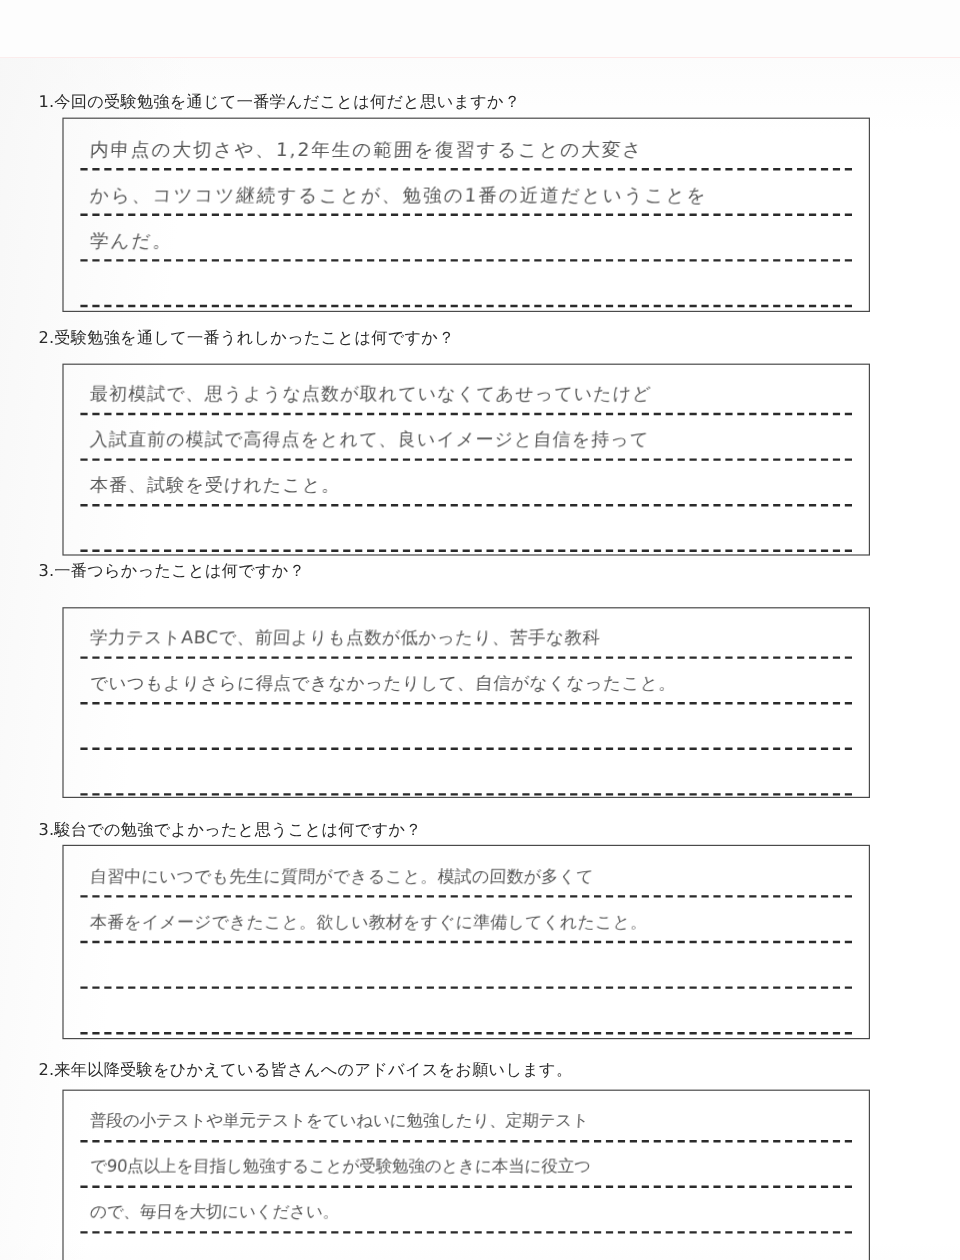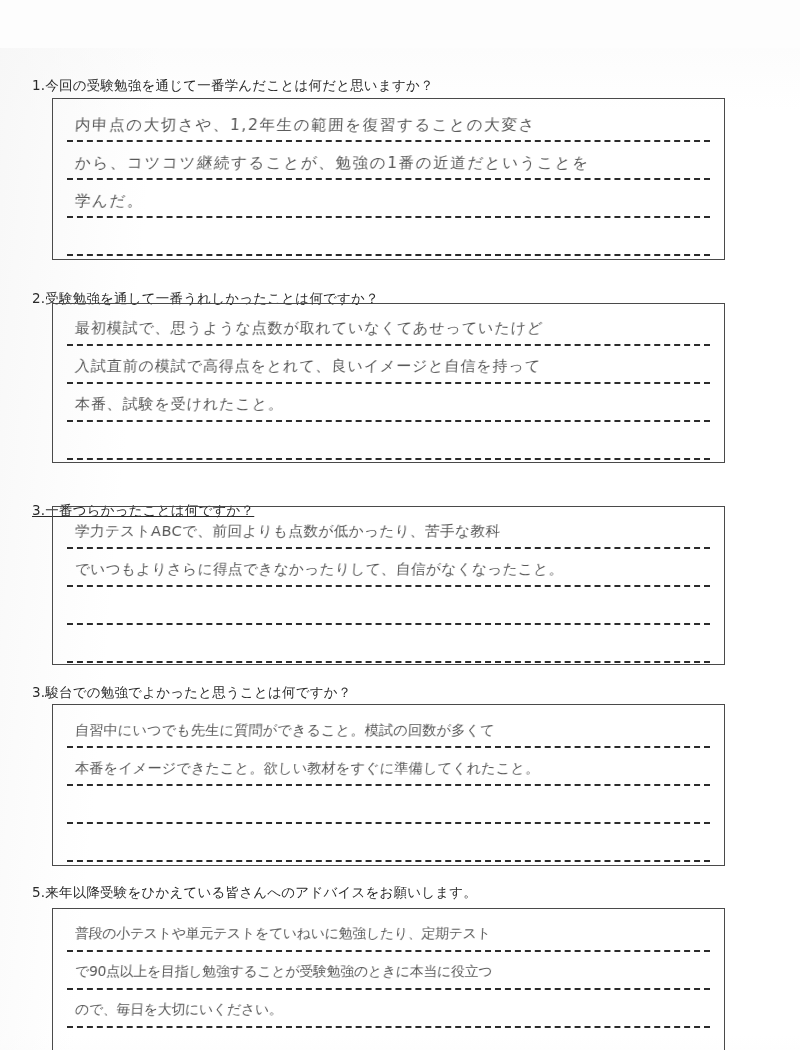--- a/index.html
+++ b/index.html
@@ -110,37 +110,37 @@
         <div class="rule" style="top:155px;"></div>
       </div>
       <div class="hw" style="top:16px;">内申点の大切さや、1,2年生の範囲を復習することの大変さ</div>
       <div class="hw" style="top:54px;">から、コツコツ継続することが、勉強の1番の近道だということを</div>
       <div class="hw" style="top:92px;">学んだ。</div>
       <div class="hw" style="top:130px;"></div>
     </div>
   </div>
 
   <div class="qblock">
-    <div class="qlabel" style="top:244px;">2.受験勉強を通して一番うれしかったことは何ですか？</div>
+    <div class="qlabel" style="top:228px;">2.受験勉強を通して一番うれしかったことは何ですか？</div>
     <div class="answer-box" style="top:255px; height:160px;">
       <div class="lines">
         <div class="rule" style="top:40px;"></div>
         <div class="rule" style="top:78px;"></div>
         <div class="rule" style="top:116px;"></div>
         <div class="rule" style="top:154px;"></div>
       </div>
       <div class="hw w2" style="top:15px;">最初模試で、思うような点数が取れていなくてあせっていたけど</div>
       <div class="hw w2" style="top:53px;">入試直前の模試で高得点をとれて、良いイメージと自信を持って</div>
       <div class="hw w2" style="top:91px;">本番、試験を受けれたこと。</div>
       <div class="hw w2" style="top:129px;"></div>
     </div>
   </div>
 
   <div class="qblock">
-    <div class="qlabel" style="top:456px;text-decoration:underline;">3.一番つらかったことは何ですか？</div>
+    <div class="qlabel" style="top:422px;">3.一番つらかったことは何ですか？</div>
     <div class="answer-box" style="top:458px; height:159px;">
       <div class="lines">
         <div class="rule" style="top:40px;"></div>
         <div class="rule" style="top:78px;"></div>
         <div class="rule" style="top:116px;"></div>
         <div class="rule" style="top:154px;"></div>
       </div>
       <div class="hw w3" style="top:15px;">学力テストABCで、前回よりも点数が低かったり、苦手な教科</div>
       <div class="hw w3" style="top:53px;">でいつもよりさらに得点できなかったりして、自信がなくなったこと。</div>
       <div class="hw w3" style="top:91px;"></div>
@@ -158,21 +158,21 @@
         <div class="rule" style="top:155px;"></div>
       </div>
       <div class="hw w4" style="top:16px;">自習中にいつでも先生に質問ができること。模試の回数が多くて</div>
       <div class="hw w4" style="top:54px;">本番をイメージできたこと。欲しい教材をすぐに準備してくれたこと。</div>
       <div class="hw w4" style="top:92px;"></div>
       <div class="hw w4" style="top:130px;"></div>
     </div>
   </div>
 
   <div class="qblock">
-    <div class="qlabel" style="top:838px;">5.来年以降受験をひかえている皆さんへのアドバイスをお願いします。</div>
+    <div class="qlabel" style="top:838px;">2.来年以降受験をひかえている皆さんへのアドバイスをお願いします。</div>
     <div class="answer-box" style="top:860px; height:162px;">
       <div class="lines">
         <div class="rule" style="top:41px;"></div>
         <div class="rule" style="top:79px;"></div>
         <div class="rule" style="top:117px;"></div>
         <div class="rule" style="top:155px;"></div>
       </div>
       <div class="hw w5" style="top:16px;">普段の小テストや単元テストをていねいに勉強したり、定期テスト</div>
       <div class="hw w5" style="top:54px;">で90点以上を目指し勉強することが受験勉強のときに本当に役立つ</div>
       <div class="hw w5" style="top:92px;">ので、毎日を大切にいください。</div>

